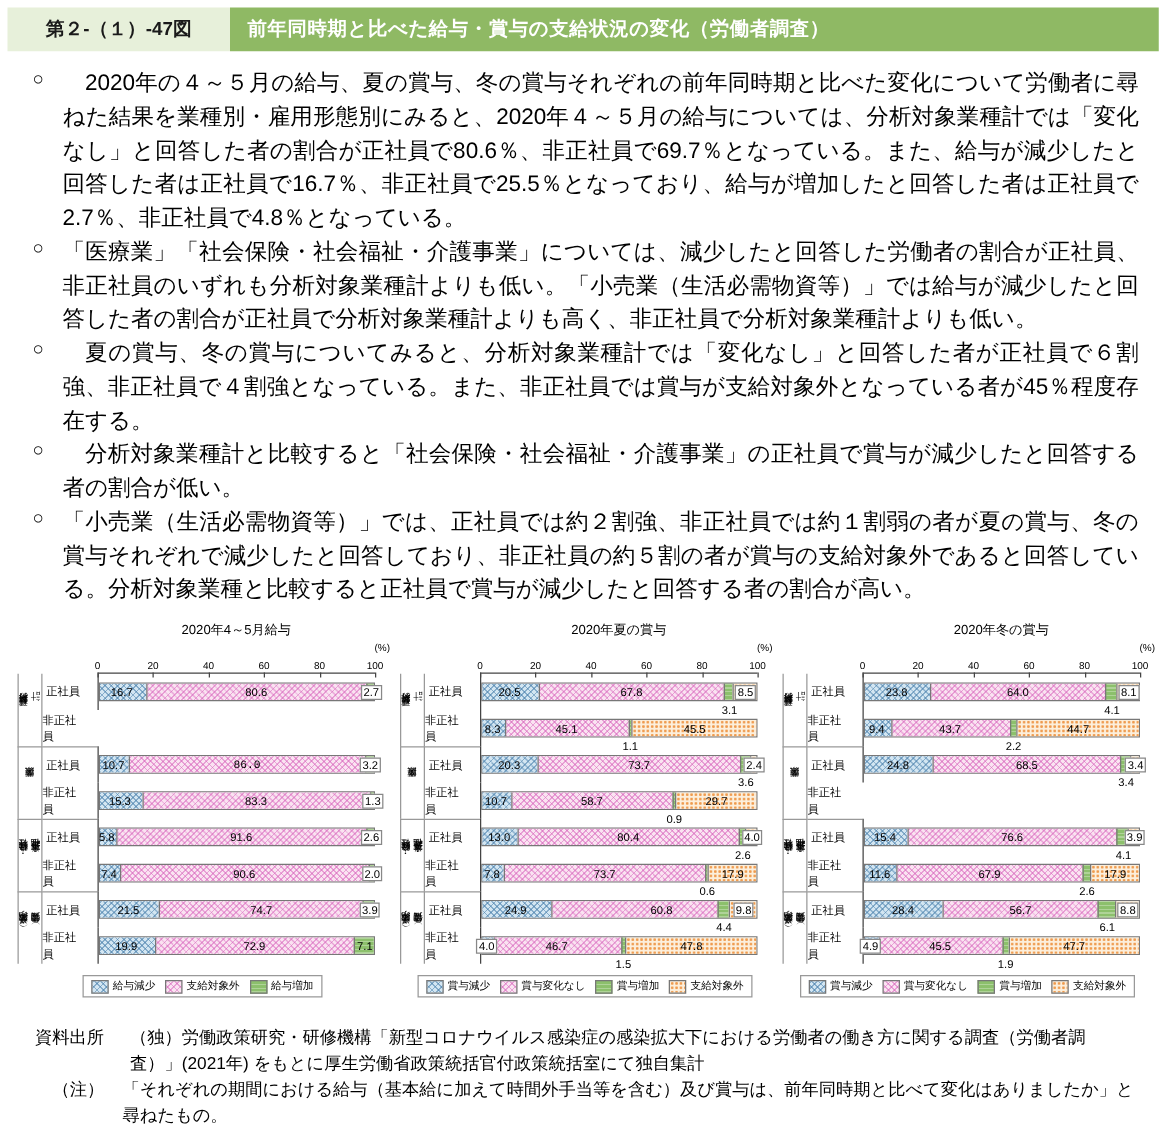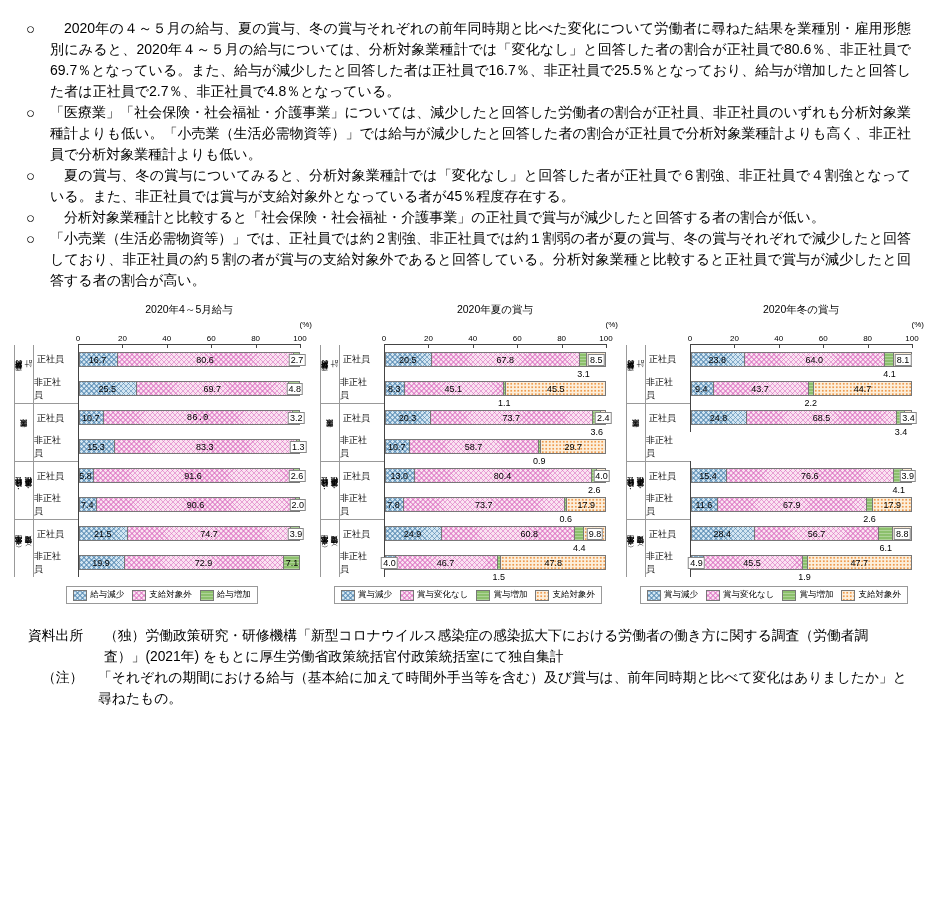--- a/index.html
+++ b/index.html
@@ -11,21 +11,21 @@
   .header{display:flex;height:35px;}
   .figno{width:178px;background:var(--hdr-label,#e7f0da);color:#1a1a1a;font-weight:bold;
          font-size:15px;display:flex;align-items:center;justify-content:center;}
   .figtitle{flex:1;background:var(--hdr,#8fb964);color:#fff;font-weight:bold;font-size:15.5px;
             display:flex;align-items:center;padding-left:14px;letter-spacing:.5px;}
 
   
   .bullets{padding:12px 16px 0 20px;}
   .bullet{display:flex;}
   .bmark{flex:0 0 24px;font-size:15px;padding-top:2px;}
-  .btext{flex:1;font-size:14px;line-height:1.5;text-align:justify;}
+  .btext{flex:1;font-size:18px;line-height:1.5;text-align:justify;}
   .btext.ind{text-indent:1em;}
 
   
   #charts{display:flex;gap:10px;padding:10px 2px 0 8px;}
   .chart{width:296px;}
   .ctitle{margin:2px 0 0 64px;width:222px;text-align:center;font-size:10.5px;}
   .axis{position:relative;margin:15px 0 0 64px;width:222px;height:12px;border-bottom:1px solid #444;}
   .ticklabel{position:absolute;bottom:1px;transform:translateX(-50%);font-size:8px;}
   .tickmark{position:absolute;bottom:-4px;width:1px;height:4px;background:#444;}
   .pct{position:absolute;right:-12px;top:-12px;font-size:8px;}
@@ -72,20 +72,24 @@
   .frow{display:flex;}
   .flabel{flex:0 0 76px;}
   .frow.note .flabel{flex-basis:70px;padding-left:14px;box-sizing:border-box;}
   .ftext{flex:1;}
 </style>
 </head>
 <body style="--hdr: #8fb964; --hdr-label: #e7f0da;">
 
 <div class="page">
 
+  <div class="header">
+    <div class="figno">第２-（１）-47図</div>
+    <div class="figtitle">前年同時期と比べた給与・賞与の支給状況の変化（労働者調査）</div>
+  </div>
 
   <div class="bullets" id="bullets">
       <div class="bullet">
         <div class="bmark">○</div>
         <div class="btext ind">2020年の４～５月の給与、夏の賞与、冬の賞与それぞれの前年同時期と比べた変化について労働者に尋ねた結果を業種別・雇用形態別にみると、2020年４～５月の給与については、分析対象業種計では「変化なし」と回答した者の割合が正社員で80.6％、非正社員で69.7％となっている。また、給与が減少したと回答した者は正社員で16.7％、非正社員で25.5％となっており、給与が増加したと回答した者は正社員で2.7％、非正社員で4.8％となっている。</div>
       </div>
       <div class="bullet">
         <div class="bmark">○</div>
         <div class="btext">「医療業」「社会保険・社会福祉・介護事業」については、減少したと回答した労働者の割合が正社員、非正社員のいずれも分析対象業種計よりも低い。「小売業（生活必需物資等）」では給与が減少したと回答した者の割合が正社員で分析対象業種計よりも高く、非正社員で分析対象業種計よりも低い。</div>
       </div>
@@ -131,30 +135,20 @@
             <div class="bar">
               <div class="seg p0" style="width: 16.7%;"></div>
               <div class="seg p1" style="width: 80.6%;"></div>
               <div class="seg p2" style="width: 2.7%;"></div>
             </div>
             <span class="blabel" style="left: 8.35%;">16.7</span>
             <span class="blabel" style="left: 57%;">80.6</span>
             <span class="blabel chip" style="left: 98.65%;">2.7</span>
           </div>
           <div class="rcell">非正社員</div>
-          <div class="bcell">
-            <div class="bar">
-              <div class="seg p0" style="width: 25.5%;"></div>
-              <div class="seg p1" style="width: 69.7%;"></div>
-              <div class="seg p2" style="width: 4.8%;"></div>
-            </div>
-            <span class="blabel" style="left: 12.75%;">25.5</span>
-            <span class="blabel" style="left: 60.35%;">69.7</span>
-            <span class="blabel chip" style="left: 97.6%;">4.8</span>
-          </div>
         </div>
         <div class="cgroup bt">
           <div class="gcell">
             <span class="vlabel">医療業</span>
           </div>
           <div class="rcell">正社員</div>
           <div class="bcell">
             <div class="bar">
               <div class="seg p0" style="width: 10.7%;"></div>
               <div class="seg p1" style="width: 86%;"></div>

